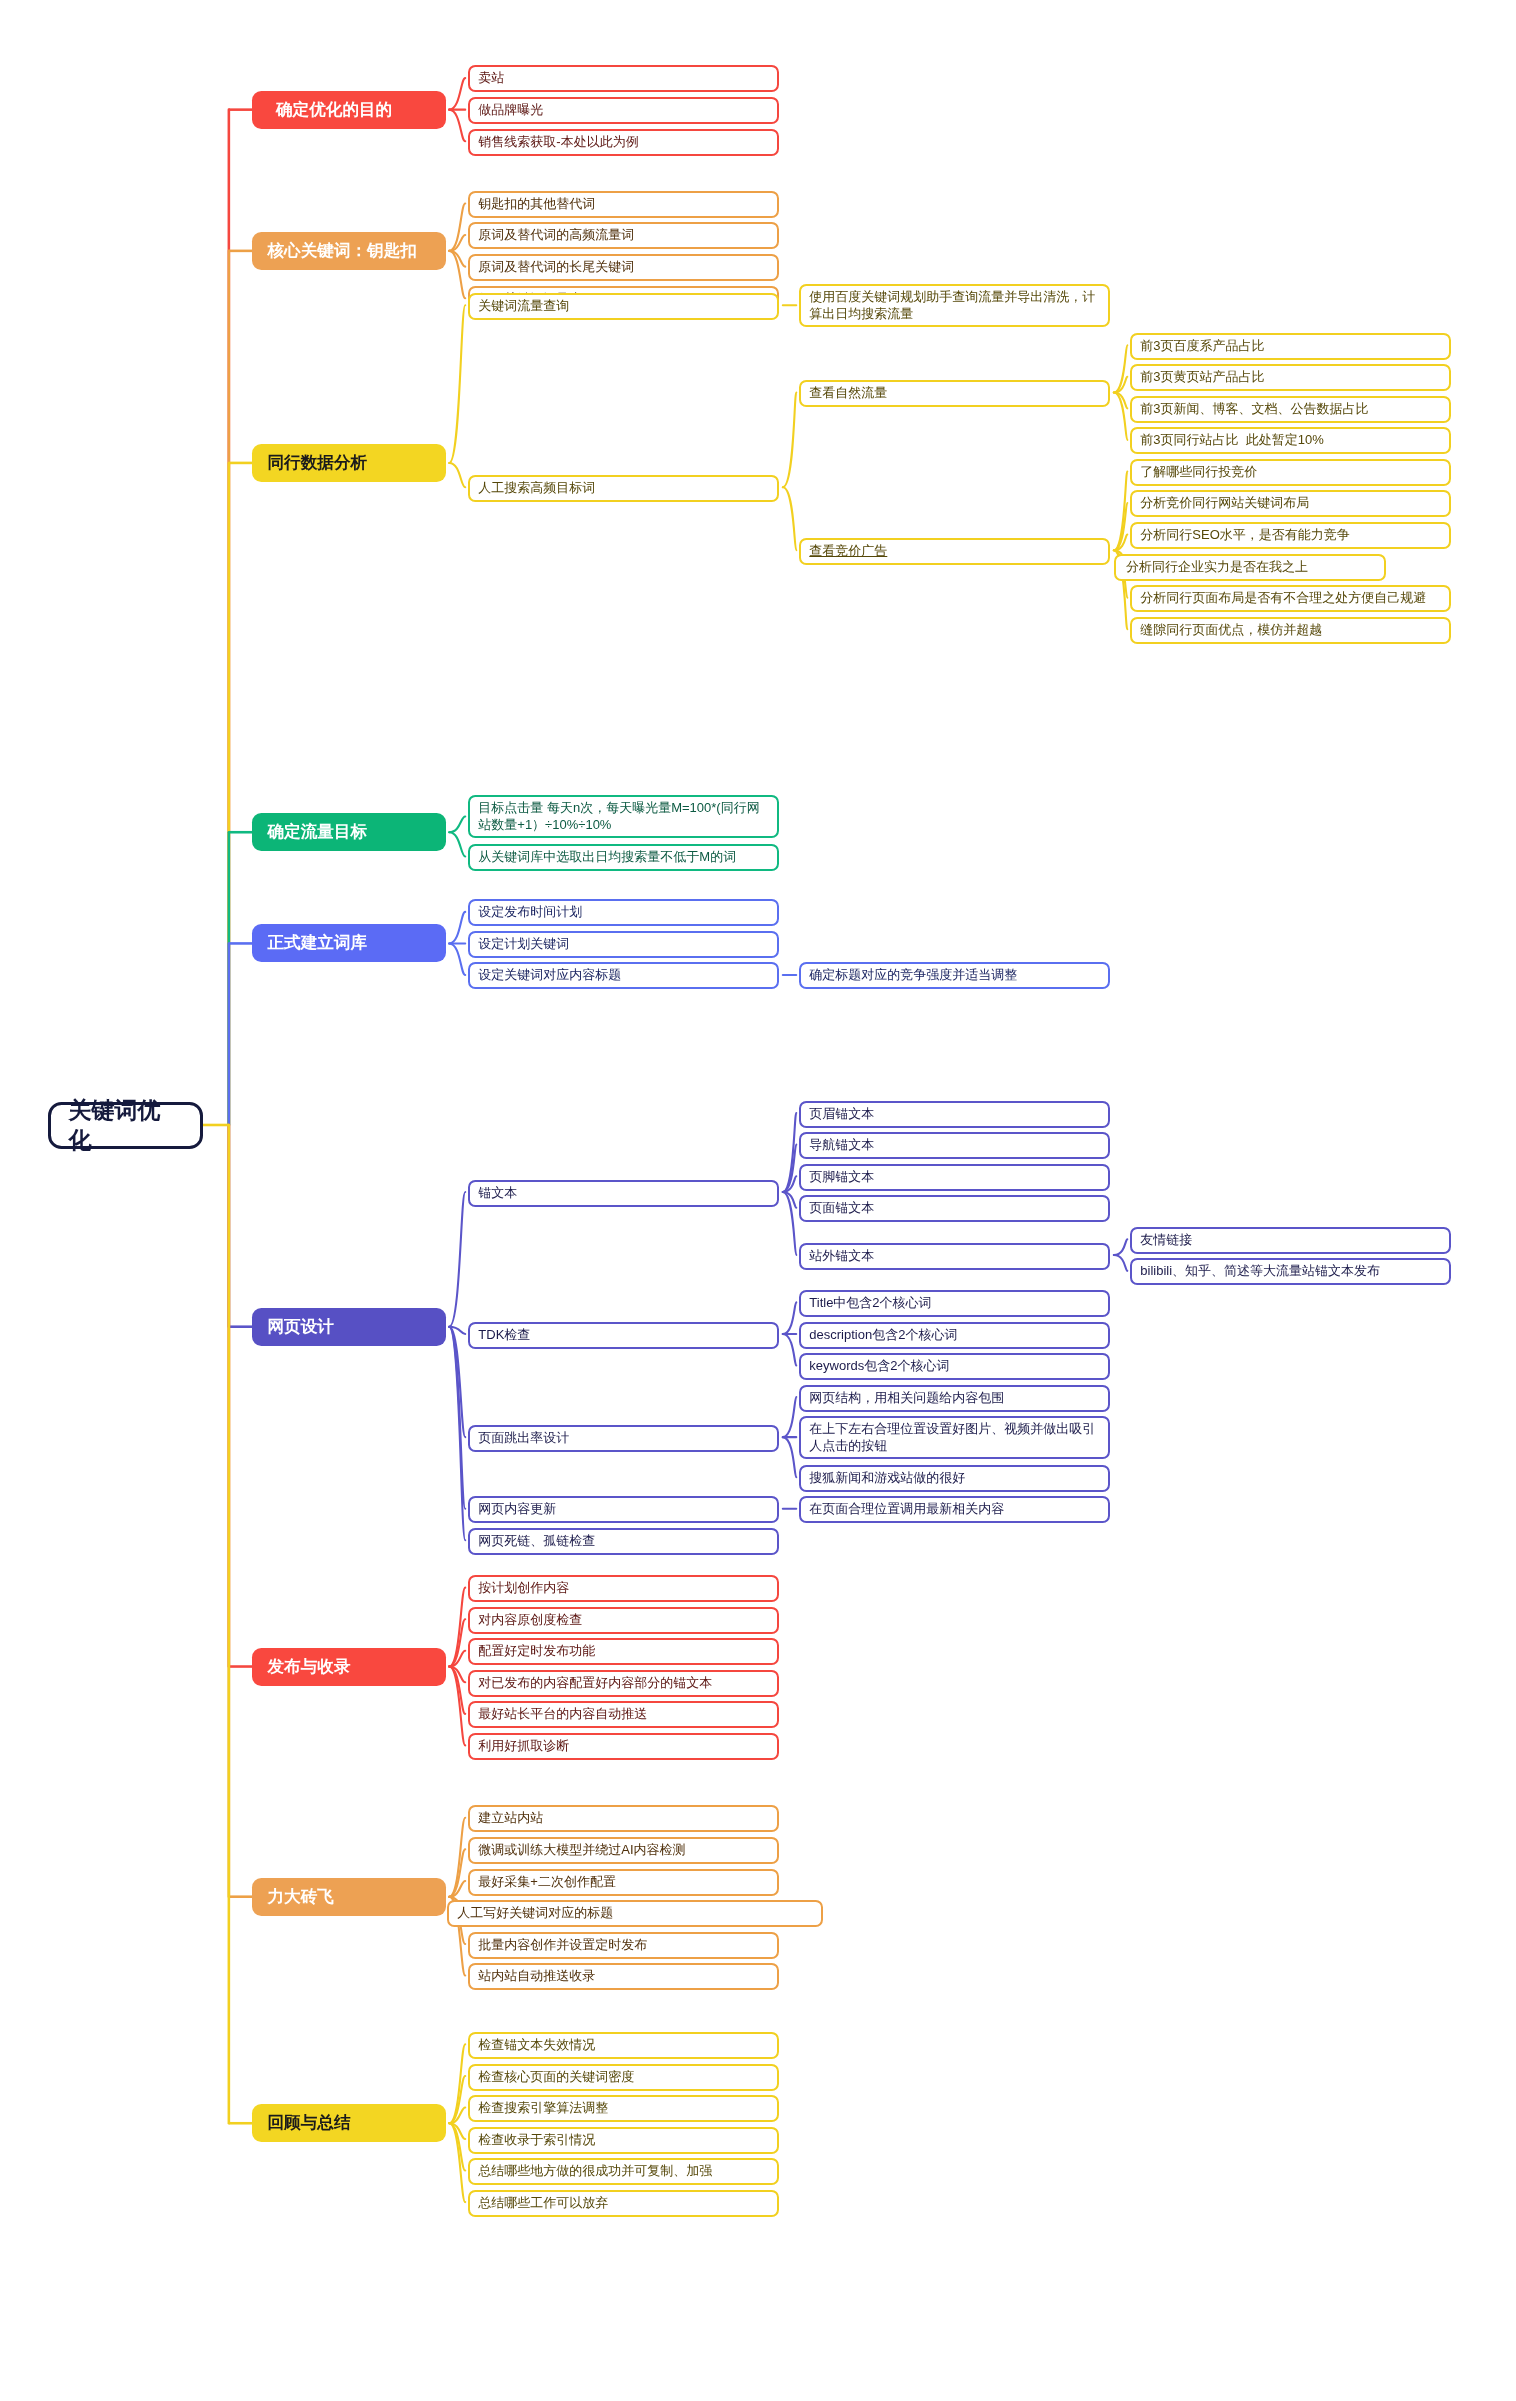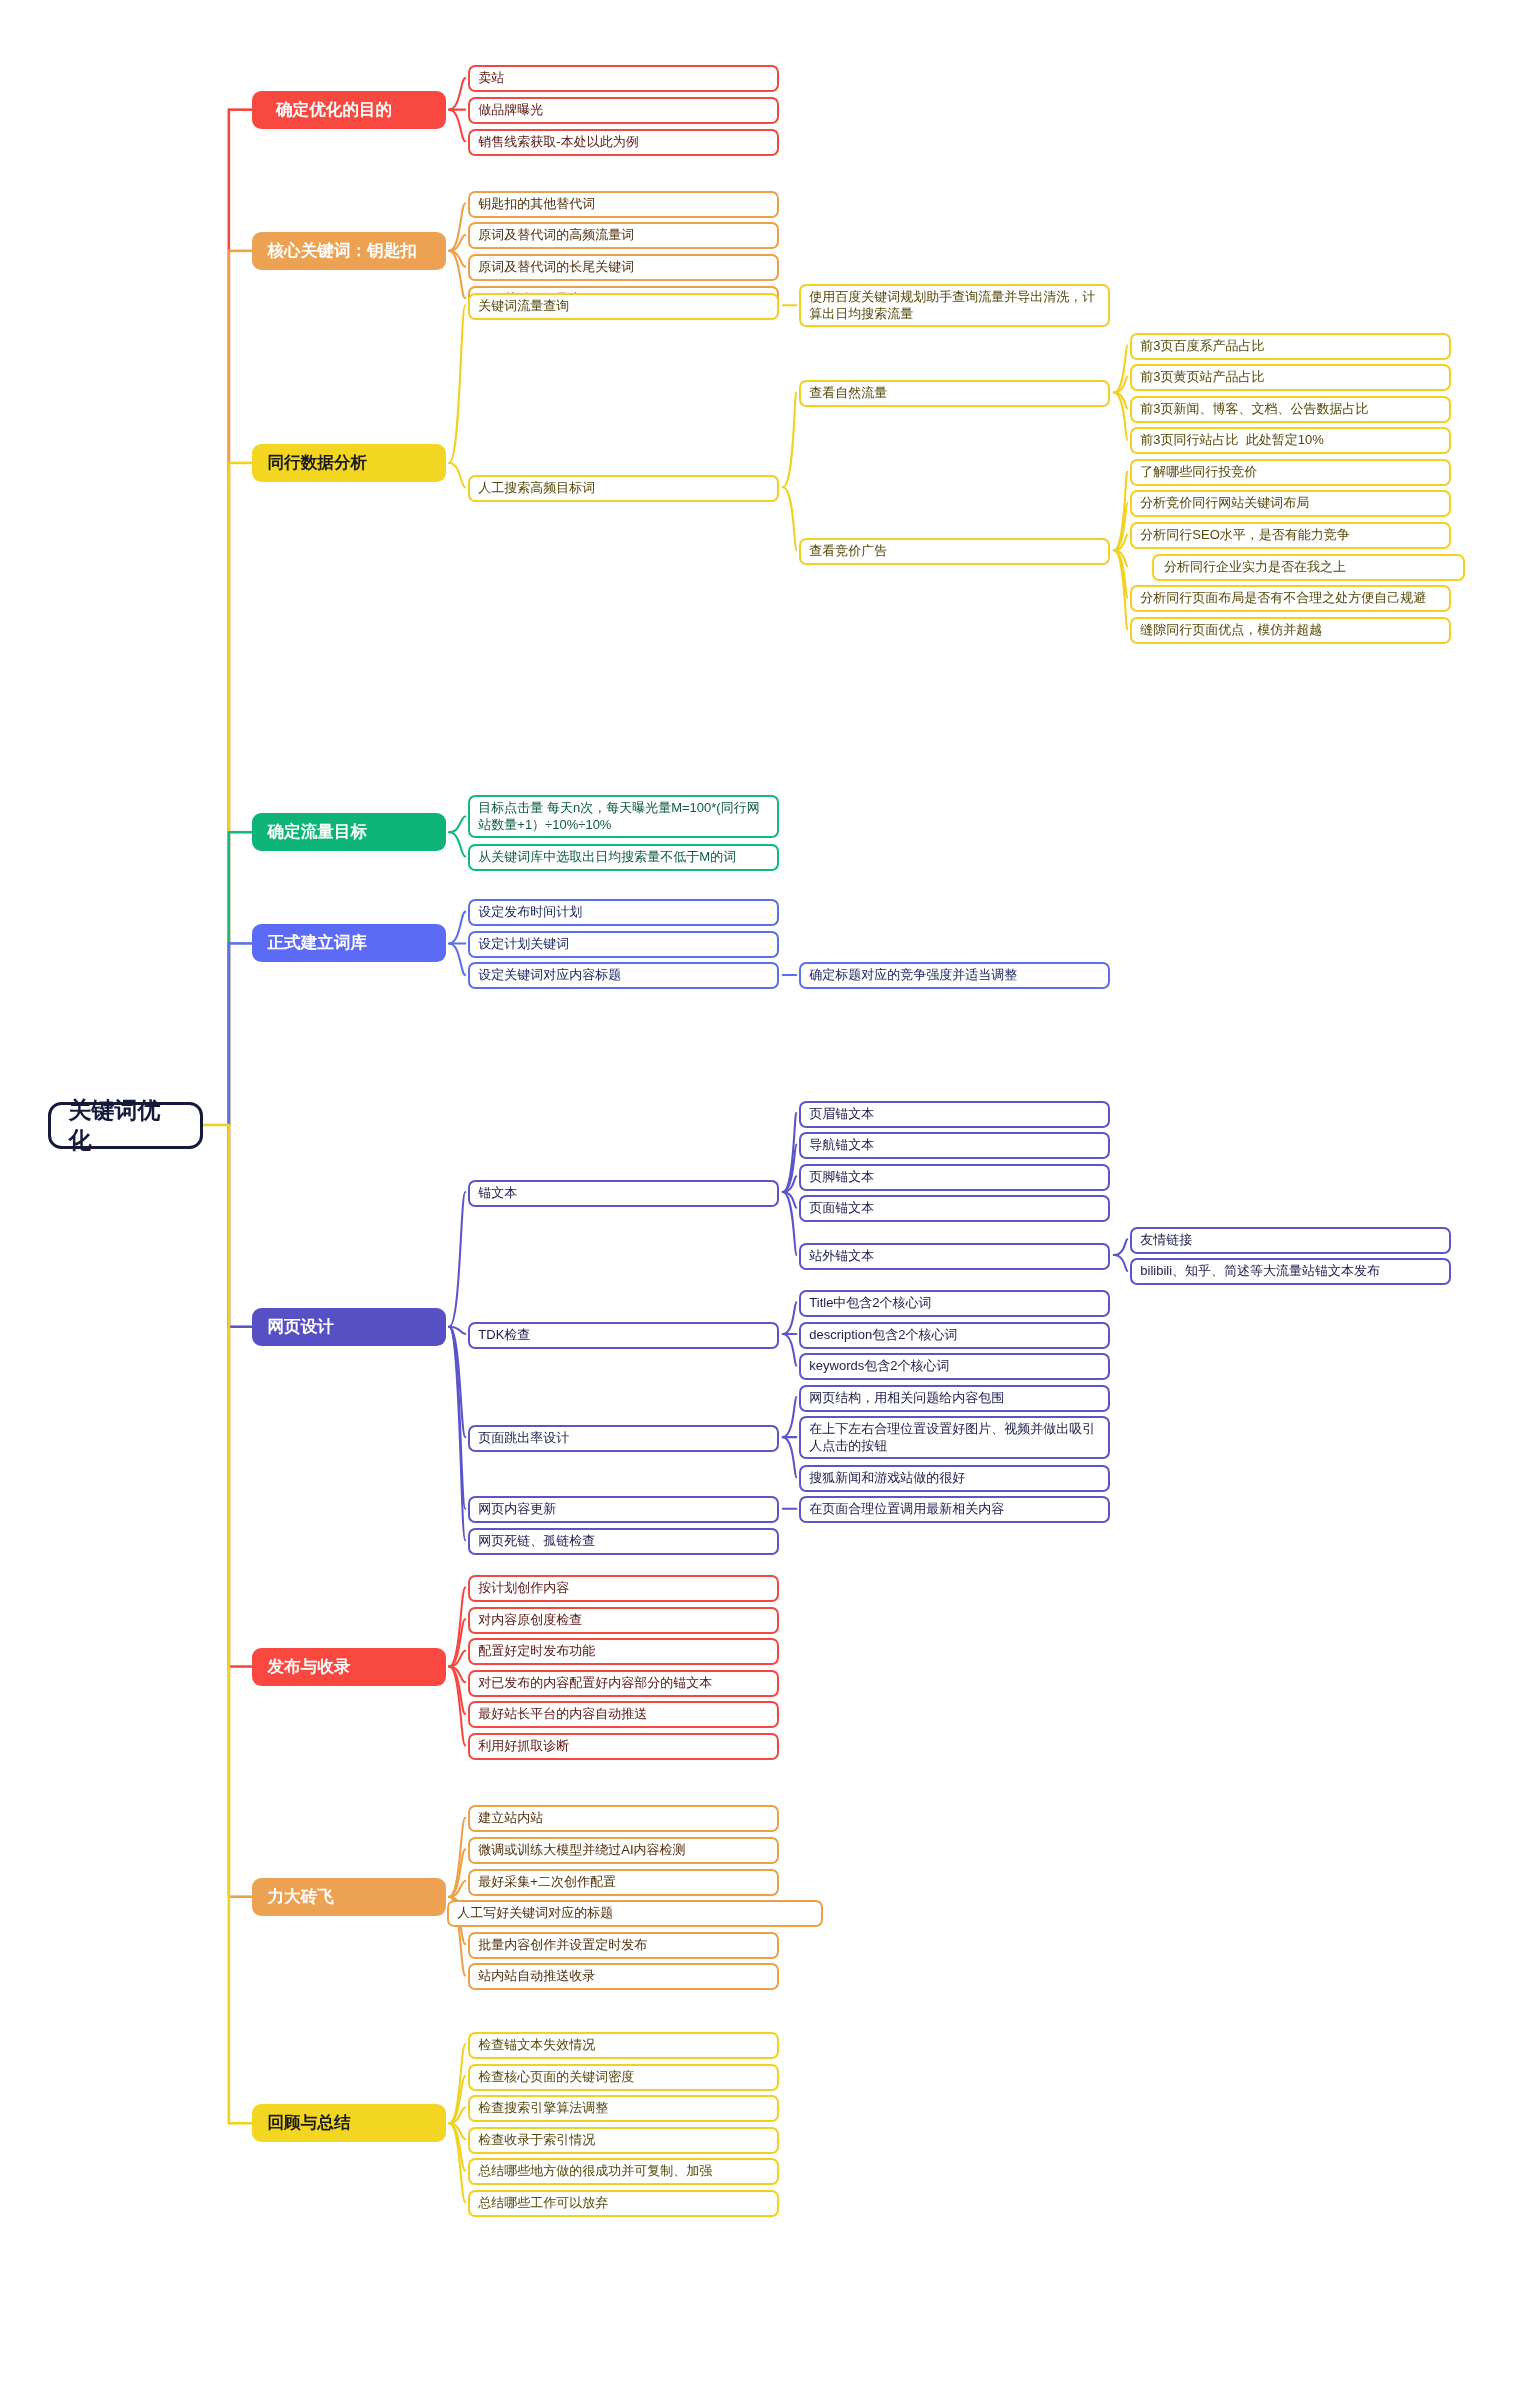--- a/index.html
+++ b/index.html
@@ -153,25 +153,25 @@
       <div class="node box c-orange" style="left: 468px; top: 286px; width: 311px; min-height: 25px;"><span>行程关键词记录表</span></div>
       <div class="node l1 fill-yellow dark-text" style="left: 252px; top: 444px; width: 194px; height: 38px;"><span>同行数据分析</span></div>
       <div class="node box c-yellow" style="left: 468px; top: 293px; width: 311px; min-height: 25px;"><span>关键词流量查询</span></div>
       <div class="node box c-yellow" style="left: 799px; top: 284px; width: 311px; min-height: 42px;"><span>使用百度关键词规划助手查询流量并导出清洗，计算出日均搜索流量</span></div>
       <div class="node box c-yellow" style="left: 468px; top: 475px; width: 311px; min-height: 25px;"><span>人工搜索高频目标词</span></div>
       <div class="node box c-yellow" style="left: 799px; top: 380px; width: 311px; min-height: 25px;"><span>查看自然流量</span></div>
       <div class="node box c-yellow" style="left: 1130px; top: 333px; width: 321px; min-height: 25px;"><span>前3页百度系产品占比</span></div>
       <div class="node box c-yellow" style="left: 1130px; top: 364px; width: 321px; min-height: 25px;"><span>前3页黄页站产品占比</span></div>
       <div class="node box c-yellow" style="left: 1130px; top: 396px; width: 321px; min-height: 25px;"><span>前3页新闻、博客、文档、公告数据占比</span></div>
       <div class="node box c-yellow" style="left: 1130px; top: 427px; width: 321px; min-height: 25px;"><span>前3页同行站占比  此处暂定10%</span></div>
-      <div class="node box c-yellow" style="left: 799px; top: 538px; width: 311px; min-height: 25px;"><span>查看竞价广告</span></div>
+      <div class="node box c-yellow" style="left: 799px; top: 538px; width: 311px; min-height: 25px; text-decoration: underline;"><span>查看竞价广告</span></div>
       <div class="node box c-yellow" style="left: 1130px; top: 459px; width: 321px; min-height: 25px;"><span>了解哪些同行投竞价</span></div>
       <div class="node box c-yellow" style="left: 1130px; top: 490px; width: 321px; min-height: 25px;"><span>分析竞价同行网站关键词布局</span></div>
       <div class="node box c-yellow" style="left: 1130px; top: 522px; width: 321px; min-height: 25px;"><span>分析同行SEO水平，是否有能力竞争</span></div>
-      <div class="node box c-yellow" style="left: 1152px; top: 554px; width: 313px; min-height: 25px; padding-left: 10px;"><span>分析同行企业实力是否在我之上</span></div>
+      <div class="node box c-yellow" style="left: 1114px; top: 554px; width: 272px; min-height: 25px; padding-left: 10px;"><span>分析同行企业实力是否在我之上</span></div>
       <div class="node box c-yellow" style="left: 1130px; top: 585px; width: 321px; min-height: 25px;"><span>分析同行页面布局是否有不合理之处方便自己规避</span></div>
       <div class="node box c-yellow" style="left: 1130px; top: 617px; width: 321px; min-height: 25px;"><span>缝隙同行页面优点，模仿并超越</span></div>
       <div class="node l1 fill-green" style="left: 252px; top: 813px; width: 194px; height: 38px;"><span>确定流量目标</span></div>
       <div class="node box c-green" style="left: 468px; top: 795px; width: 311px; min-height: 42px;"><span>目标点击量 每天n次，每天曝光量M=100*(同行网站数量+1）÷10%÷10%</span></div>
       <div class="node box c-green" style="left: 468px; top: 844px; width: 311px; min-height: 25px;"><span>从关键词库中选取出日均搜索量不低于M的词</span></div>
       <div class="node l1 fill-blue" style="left: 252px; top: 924px; width: 194px; height: 38px;"><span>正式建立词库</span></div>
       <div class="node box c-blue" style="left: 468px; top: 899px; width: 311px; min-height: 25px;"><span>设定发布时间计划</span></div>
       <div class="node box c-blue" style="left: 468px; top: 931px; width: 311px; min-height: 25px;"><span>设定计划关键词</span></div>
       <div class="node box c-blue" style="left: 468px; top: 962px; width: 311px; min-height: 25px;"><span>设定关键词对应内容标题</span></div>
       <div class="node box c-blue" style="left: 799px; top: 962px; width: 311px; min-height: 25px;"><span>确定标题对应的竞争强度并适当调整</span></div>

